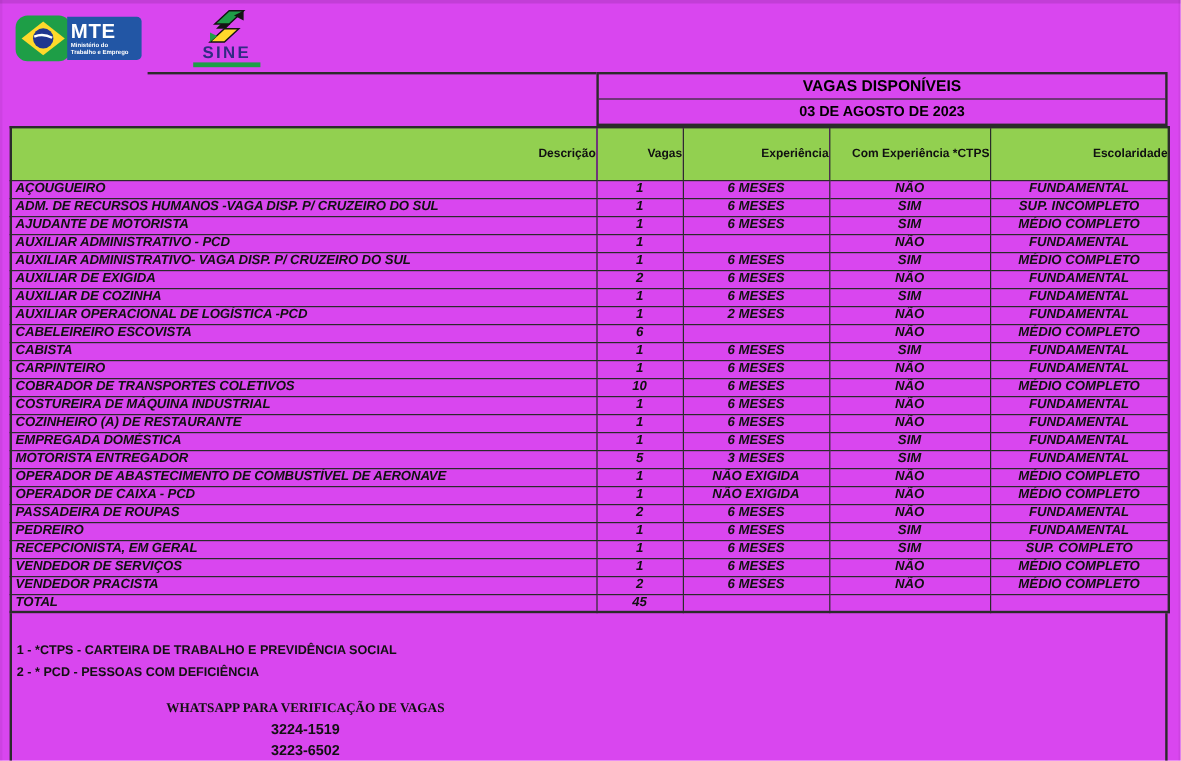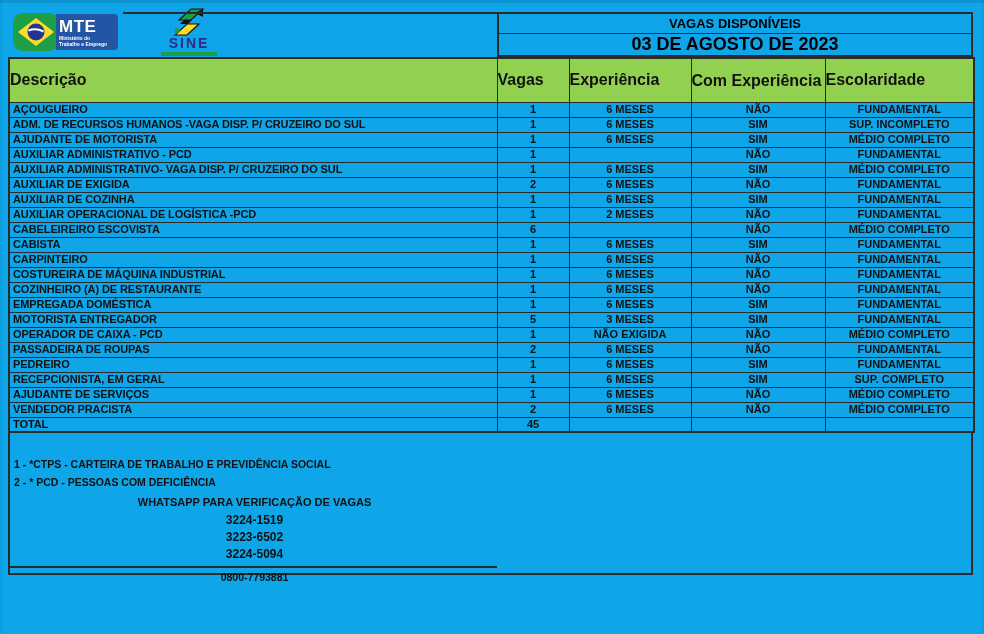--- a/index.html
+++ b/index.html
@@ -1,77 +1,77 @@
 <!DOCTYPE html>
 <html style="--header_green: #92D050; --border: #2b2b2b; --mte_blue: #2256A5; --sine_navy: #312B84;"><head>
 <meta charset="utf-8">
 <style>
   * { margin:0; padding:0; box-sizing:border-box; }
   html,body { background:#fff; }
   body { font-family:"Liberation Sans", sans-serif; }
   .page {
-    position:relative; width:984px; height:634px; background:#0ea5e9; overflow:hidden;
+    position:relative; width:984px; height:634px; background:#d946ef; overflow:hidden;
     box-shadow: inset 0 3px 0 rgba(0,0,0,0.10), inset 2px 0 0 rgba(0,0,0,0.05), inset -2px 0 0 rgba(0,0,0,0.05);
   }
 
   
   .mte-logo { position:absolute; left:12px; top:12px; display:flex; align-items:center; }
   .mte-flag { width:48px; height:40px; display:block; }
   .mte-box {
     width:62px; height:36px; background:var(--mte_blue,#2256A5); border-radius:0 4px 4px 0;
     display:flex; flex-direction:column; justify-content:center; padding-left:3px; margin-left:-4px;
   }
   .mte-acronym { color:#fff; font-weight:bold; font-size:17px; line-height:17px; letter-spacing:0.5px; }
   .mte-ministry { color:#fff; font-size:5px; line-height:6px; font-weight:bold; }
 
   .sine-logo { position:absolute; left:158px; top:8px; width:62px; text-align:center; }
   .sine-icon { display:block; margin:0 auto; }
   .sine-name { color:var(--sine_navy,#312B84); font-weight:bold; font-size:14px; line-height:15px; letter-spacing:2px; }
   .sine-bar { width:56px; height:4px; background:#1E9E47; margin:1px auto 0; }
 
   
   .sheet { position:absolute; left:8px; top:12px; width:965px; }
-  .header-strip { position:relative; height:45px; }
+  .header-strip { position:relative; height:45px;margin-top:48px; }
   .top-line { position:absolute; left:115px; top:0; width:374px; height:2px; background:var(--border,#2b2b2b); }
   .title-box {
     position:absolute; left:489px; top:0; width:476px; height:45px;
     border:2px solid var(--border,#2b2b2b); display:grid; grid-template-rows:1fr 1fr;
   }
   .title-row, .date-row { display:flex; align-items:center; justify-content:center; font-weight:bold; }
   .title-row { font-size:13px; border-bottom:1px solid var(--border,#2b2b2b); }
-  .date-row { font-size:18px; }
+  .date-row { font-size:12px; }
 
   
   table.vagas {
     width:965px; border-collapse:collapse; table-layout:fixed;
     border:2px solid var(--border,#2b2b2b);
     font-weight:bold; color:#111;
   }
   table.vagas th, table.vagas td { border:1px solid var(--border,#2b2b2b); overflow:hidden; white-space:nowrap; }
   table.vagas th {
-    background:var(--header_green,#92D050); font-size:16px; height:44px; text-align:left; font-weight:bold;
+    background:var(--header_green,#92D050); font-size:10px; height:44px; text-align:right; font-weight:bold;
   }
   th.th-ctps { white-space:pre-line; line-height:13px; }
-  table.vagas tbody tr { height:15px; }
+  table.vagas tbody tr { height:15px;font-style:italic; }
   table.vagas td { font-size:11px; line-height:13px; padding:0 3px; }
   td.c-desc { text-align:left; letter-spacing:-0.1px; }
   td.c-mid { text-align:center; }
 
   
   .footer-box {
     width:965px; height:142px;
     border-left:2px solid var(--border,#2b2b2b);
     border-right:2px solid var(--border,#2b2b2b);
     border-bottom:2px solid var(--border,#2b2b2b);
     padding-top:22px; font-weight:bold; color:#111;
   }
   .footer-notes { padding-left:4px; }
   .footer-note { font-size:10.5px; line-height:18px; white-space:nowrap; }
   .footer-center { width:489px; text-align:center; }
-  .wa-heading { font-size:11px; line-height:19px; margin-top:2px; }
+  .wa-heading { font-size:11px; line-height:19px; margin-top:12px;font-family:Liberation Serif, serif; }
   .phone { font-size:12px; line-height:17px; }
   .footer-divider { width:487px; height:2px; background:var(--border,#2b2b2b); margin-top:3px; }
   .hotline { font-size:10.5px; line-height:16px; padding-top:1px; }
 </style>
 </head>
 <body>
 
 <div class="page">
 
   <div class="mte-logo">
@@ -210,20 +210,27 @@
   </tr>
 
   <tr>
     <td class="c-desc">CARPINTEIRO</td>
     <td class="c-mid">1</td>
     <td class="c-mid">6 MESES</td>
     <td class="c-mid">NÃO</td>
     <td class="c-mid">FUNDAMENTAL</td>
   </tr>
 
+  <tr>
+    <td class="c-desc">COBRADOR DE TRANSPORTES COLETIVOS</td>
+    <td class="c-mid">10</td>
+    <td class="c-mid">6 MESES</td>
+    <td class="c-mid">NÃO</td>
+    <td class="c-mid">MÉDIO COMPLETO</td>
+  </tr>
 
   <tr>
     <td class="c-desc">COSTUREIRA DE MÁQUINA INDUSTRIAL</td>
     <td class="c-mid">1</td>
     <td class="c-mid">6 MESES</td>
     <td class="c-mid">NÃO</td>
     <td class="c-mid">FUNDAMENTAL</td>
   </tr>
 
   <tr>
@@ -243,20 +250,27 @@
   </tr>
 
   <tr>
     <td class="c-desc">MOTORISTA ENTREGADOR</td>
     <td class="c-mid">5</td>
     <td class="c-mid">3 MESES</td>
     <td class="c-mid">SIM</td>
     <td class="c-mid">FUNDAMENTAL</td>
   </tr>
 
+  <tr>
+    <td class="c-desc">OPERADOR DE ABASTECIMENTO DE COMBUSTÍVEL DE AERONAVE</td>
+    <td class="c-mid">1</td>
+    <td class="c-mid">NÃO EXIGIDA</td>
+    <td class="c-mid">NÃO</td>
+    <td class="c-mid">MÉDIO COMPLETO</td>
+  </tr>
 
   <tr>
     <td class="c-desc">OPERADOR DE CAIXA - PCD</td>
     <td class="c-mid">1</td>
     <td class="c-mid">NÃO EXIGIDA</td>
     <td class="c-mid">NÃO</td>
     <td class="c-mid">MÉDIO COMPLETO</td>
   </tr>
 
 
@@ -278,21 +292,21 @@
 
   <tr>
     <td class="c-desc">RECEPCIONISTA, EM GERAL</td>
     <td class="c-mid">1</td>
     <td class="c-mid">6 MESES</td>
     <td class="c-mid">SIM</td>
     <td class="c-mid">SUP. COMPLETO</td>
   </tr>
 
   <tr>
-    <td class="c-desc">AJUDANTE DE SERVIÇOS</td>
+    <td class="c-desc">VENDEDOR DE SERVIÇOS</td>
     <td class="c-mid">1</td>
     <td class="c-mid">6 MESES</td>
     <td class="c-mid">NÃO</td>
     <td class="c-mid">MÉDIO COMPLETO</td>
   </tr>
 
   <tr>
     <td class="c-desc">VENDEDOR PRACISTA</td>
     <td class="c-mid">2</td>
     <td class="c-mid">6 MESES</td>

